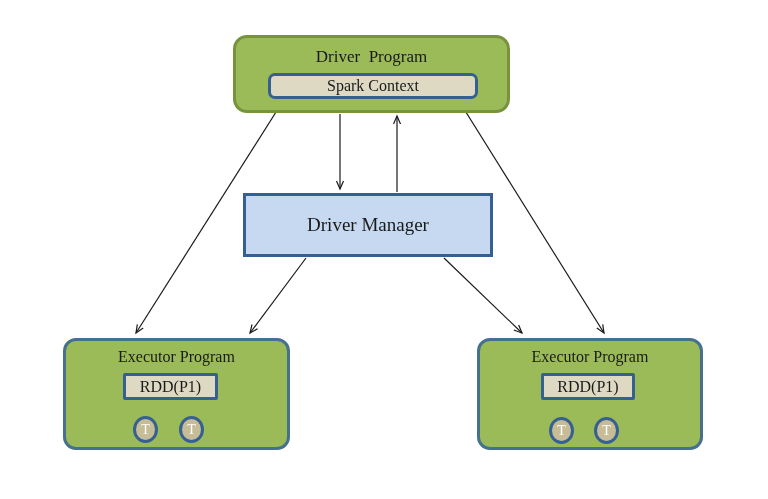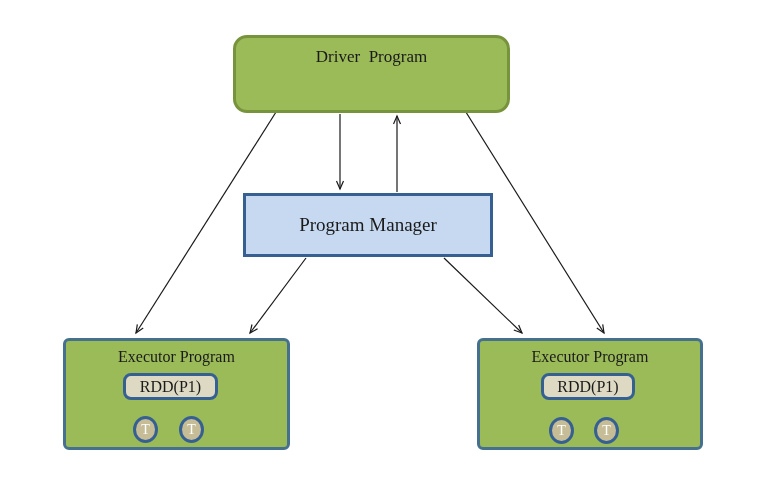--- a/index.html
+++ b/index.html
@@ -53,35 +53,35 @@
     display: flex;
     align-items: center;
     justify-content: center;
     font-size: 19px;
     color: #1a1a1a;
   }
   
   .executor {
     background: var(--green-fill);
     border: 3px solid var(--executor-border);
-    border-radius: 6px;
+    border-radius: 13px;
   }
   .executor-left  { left: 63px;  top: 338px; width: 227px; height: 112px; }
   .executor-right { left: 477px; top: 338px; width: 226px; height: 112px; }
   .executor-label {
     margin-top: 7px;
     text-align: center;
     font-size: 16px;
     color: #1a1a1a;
   }
   
   .rdd {
     background: var(--beige-fill);
     border: 3px solid var(--blue-border);
-    border-radius: 8px;
+    border-radius: 2px;
     text-align: center;
     font-size: 16px;
     line-height: 21px;
     color: #1a1a1a;
   }
   .rdd-left  { left: 123px; top: 373px; width: 95px; height: 27px; }
   .rdd-right { left: 541px; top: 373px; width: 94px; height: 27px; }
   
   .task {
     position: absolute;
@@ -124,23 +124,26 @@
         <line x1="397" y1="192" x2="397" y2="116" stroke="#1a1a1a" stroke-width="1.2" marker-end="url(#arrowhead)"></line>
         <line x1="459" y1="101" x2="604" y2="333" stroke="#1a1a1a" stroke-width="1.2" marker-end="url(#arrowhead)"></line>
         <line x1="306" y1="258" x2="250" y2="333" stroke="#1a1a1a" stroke-width="1.2" marker-end="url(#arrowhead)"></line>
         <line x1="444" y1="258" x2="522" y2="333" stroke="#1a1a1a" stroke-width="1.2" marker-end="url(#arrowhead)"></line>
       </g>
   </svg>
 
   <div class="box driver">
     <div class="driver-label">Driver  Program</div>
   </div>
+  <div class="box spark-context">
+    <span>Spark Context</span>
+  </div>
 
   <div class="box cluster-manager">
-    <span>Program Manager</span>
+    <span>Driver Manager</span>
   </div>
 
   <div class="box executor executor-left">
     <div class="executor-label">Executor Program</div>
   </div>
   <div class="box rdd rdd-left">
     <span>RDD(P1)</span>
   </div>
   <div class="task task-l1">
     <span>T</span>

